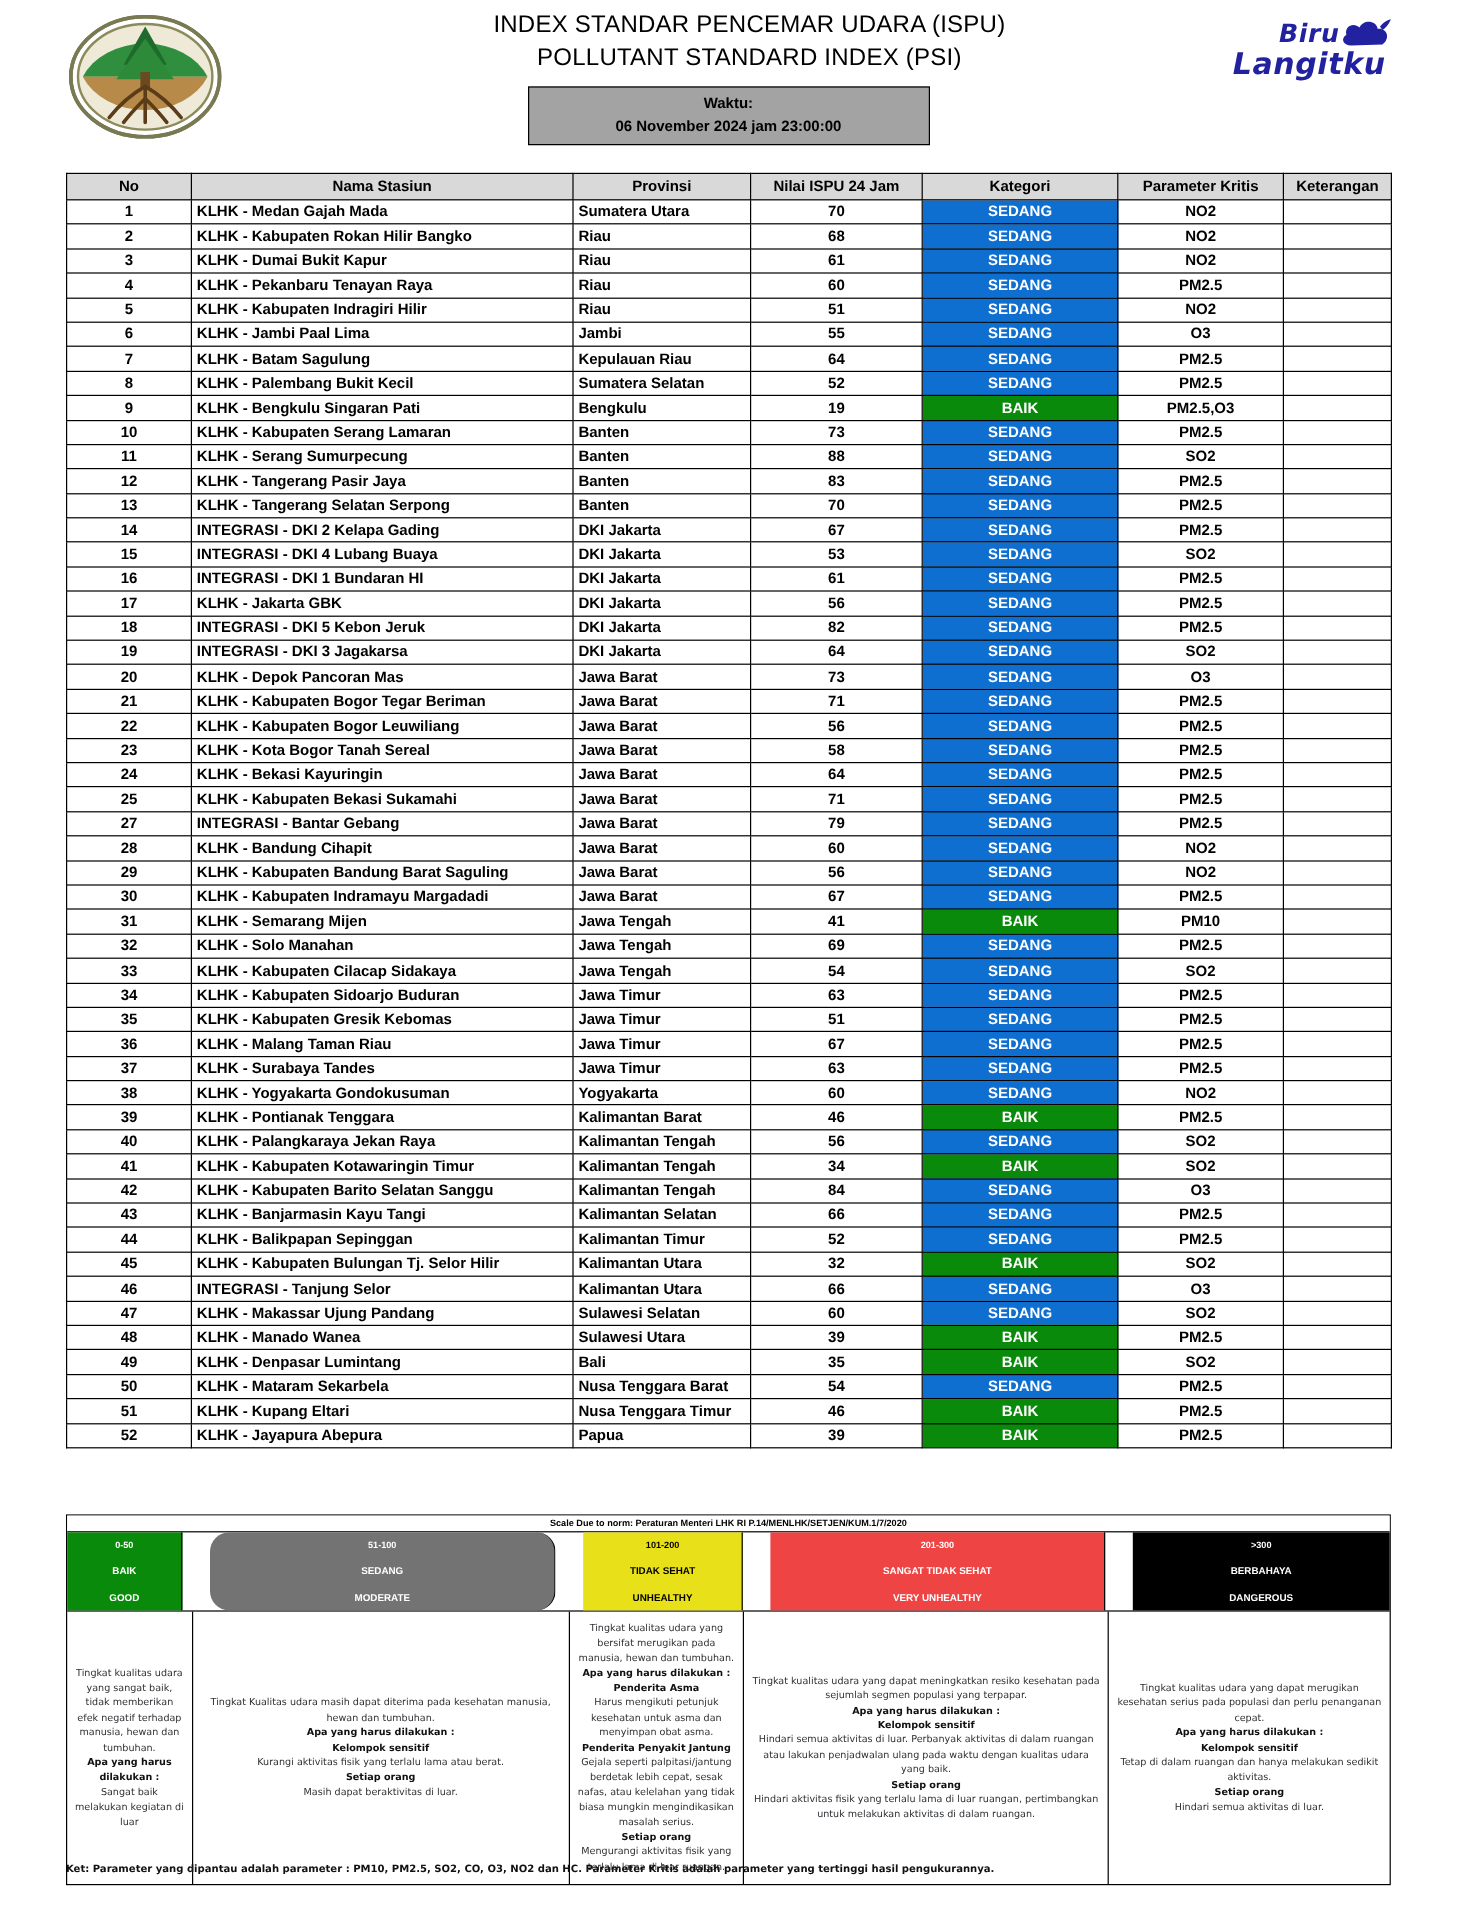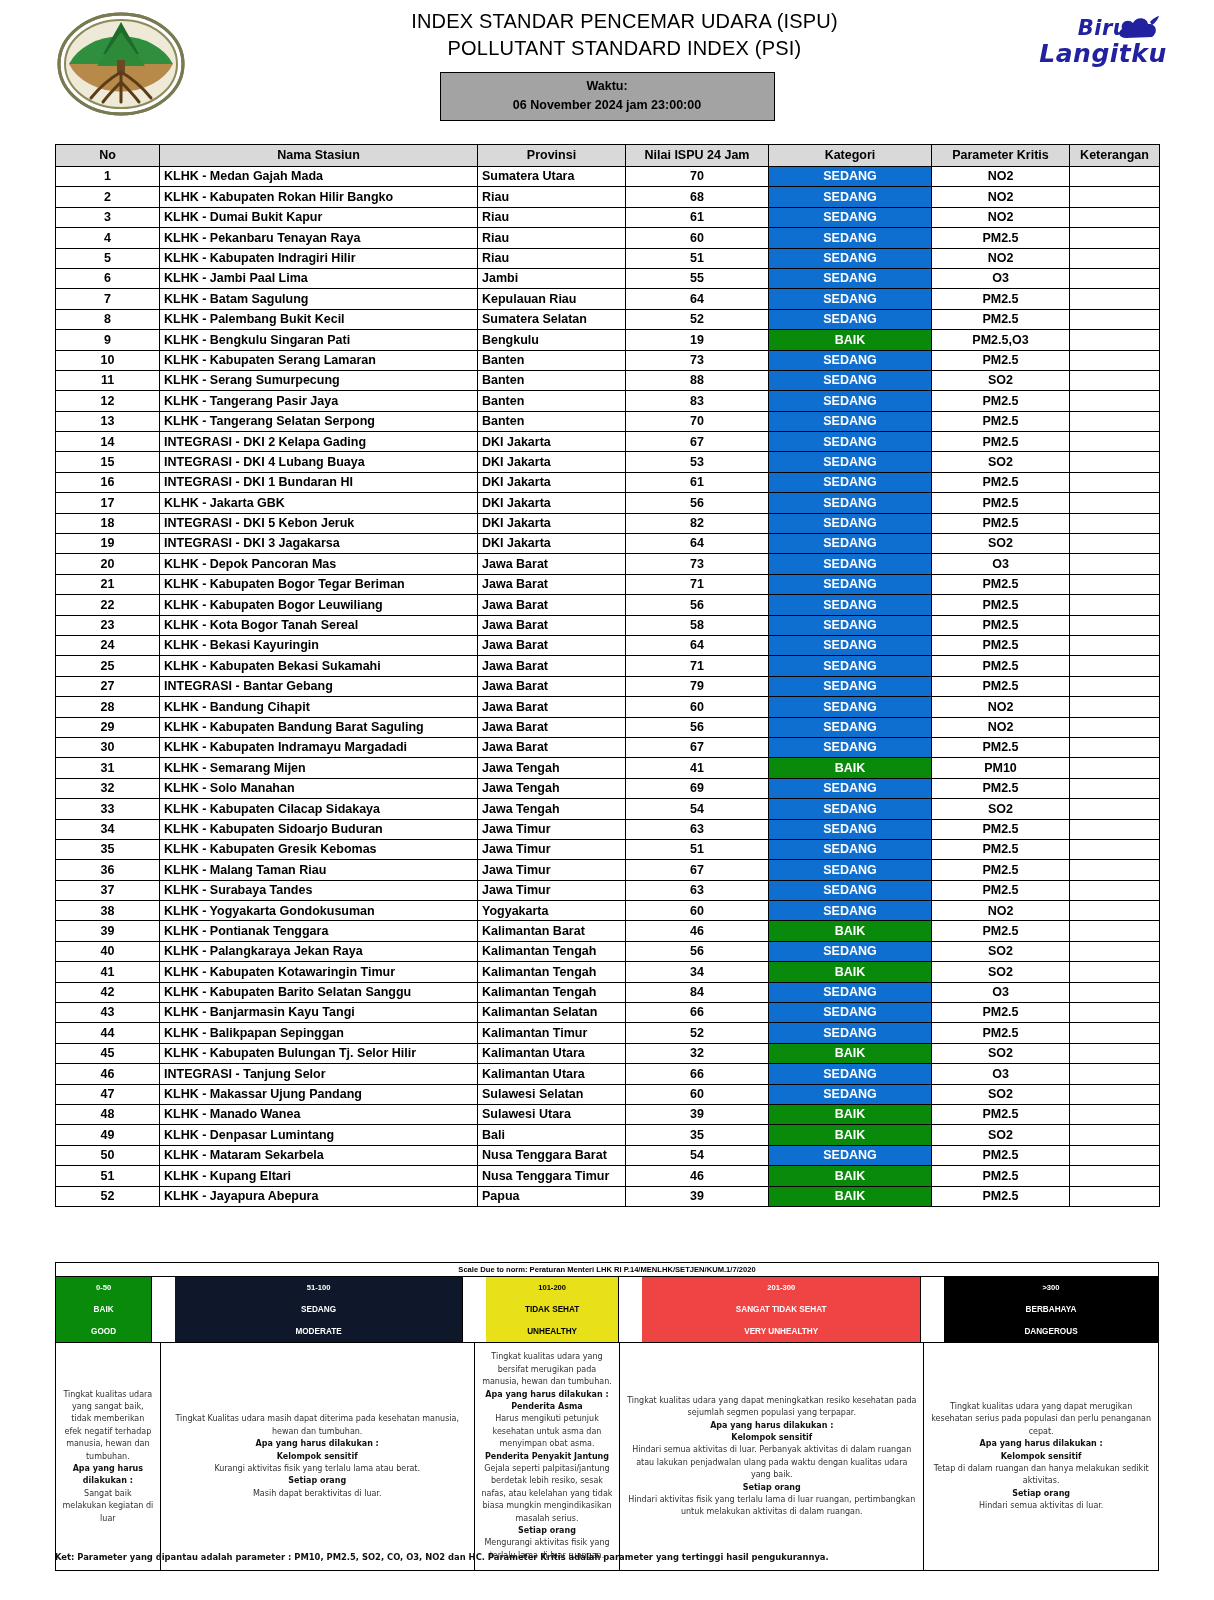--- a/index.html
+++ b/index.html
@@ -29,21 +29,21 @@
     margin:10px auto 0; width:335px; border:1.5px solid #000;
     padding:5px 4px 6px; text-align:center; background:#a3a3a3;
   }
   .waktu-label { font-size:12.5px; font-weight:bold; line-height:1.4; }
   .waktu-value { font-size:12.5px; font-weight:bold; line-height:1.5; }
   .logo-right {
     position:absolute; right:52px; top:14px; width:150px; height:72px;
     color:#1a1a8c;
   }
   .brand-txt {
-    position:absolute; left:16px; top:4px; width:150px; text-align:center;
+    position:absolute; left:4px; top:4px; width:150px; text-align:center;
     font-family:"DejaVu Sans", sans-serif;
     font-style:italic; font-weight:bold; color:#2222a0;
     line-height:1.0;
   }
   .brand-1 { font-size:21px; letter-spacing:.5px; }
   .brand-2 { font-size:25px; letter-spacing:.5px; margin-top:2px; }
   .cloud { position:absolute; right:2px; top:0px; }
 
   
   .tbl-wrap { position:absolute; left:55px; top:144px; width:1104px; }
@@ -82,21 +82,21 @@
   .bands { display:flex; width:100%;gap:23px; }
   .band {
     text-align:center; padding:7px 2px 6px; line-height:1.1;
     border-right:1px solid #000;
   }
   .band:last-child { border-right:none; }
   .band .rng  { font-size:7.6px; font-weight:bold; margin-bottom:13px; }
   .band .idn  { font-size:8.2px; font-weight:bold; margin-bottom:13px; }
   .band .eng  { font-size:8.2px; font-weight:bold; }
   .b-good { background:#0a8a0a; color:#fff; width:9.5%; }
-  .b-mod  { background:#0f172a; color:#fff; width:28.5%; }
+  .b-mod  { background:#737373; color:#fff; width:28.5%;border-radius:16px; }
   .b-unh  { background:#e8e018; color:#000; width:13.2%; }
   .b-vunh { background:#ef4444; color:#fff; width:27.6%; }
   .b-dang { background:#000000; color:#fff; width:21.2%; }
 
   .descs { display:flex; width:100%; border-top:1.5px solid #000; }
   .desc {
     border-right:1.5px solid #000; padding:8px 6px; text-align:center;
     font-size:8px; line-height:1.55; color:#2e3033;
     font-family:"DejaVu Sans", sans-serif;
     display:flex; align-items:center; justify-content:center;
@@ -699,21 +699,21 @@
         </p>
       </div>
 
       <div class="desc d-unh">
         <p>
           <span>Tingkat kualitas udara yang bersifat merugikan pada manusia, hewan dan tumbuhan.</span><br>
           <b>Apa yang harus dilakukan :</b><br>
           <b>Penderita Asma</b><br>
           <span>Harus mengikuti petunjuk kesehatan untuk asma dan menyimpan obat asma.</span><br>
           <b>Penderita Penyakit Jantung</b><br>
-          <span>Gejala seperti palpitasi/jantung berdetak lebih resiko, sesak nafas, atau kelelahan yang tidak biasa mungkin mengindikasikan masalah serius.</span><br>
+          <span>Gejala seperti palpitasi/jantung berdetak lebih cepat, sesak nafas, atau kelelahan yang tidak biasa mungkin mengindikasikan masalah serius.</span><br>
           <b>Setiap orang</b><br>
           <span>Mengurangi aktivitas fisik yang terlalu lama di luar ruangan.</span>
         </p>
       </div>
 
       <div class="desc d-vunh">
         <p>
           <span>Tingkat kualitas udara yang dapat meningkatkan resiko kesehatan pada sejumlah segmen populasi yang terpapar.</span><br>
           <b>Apa yang harus dilakukan :</b><br>
           <b>Kelompok sensitif</b><br>

